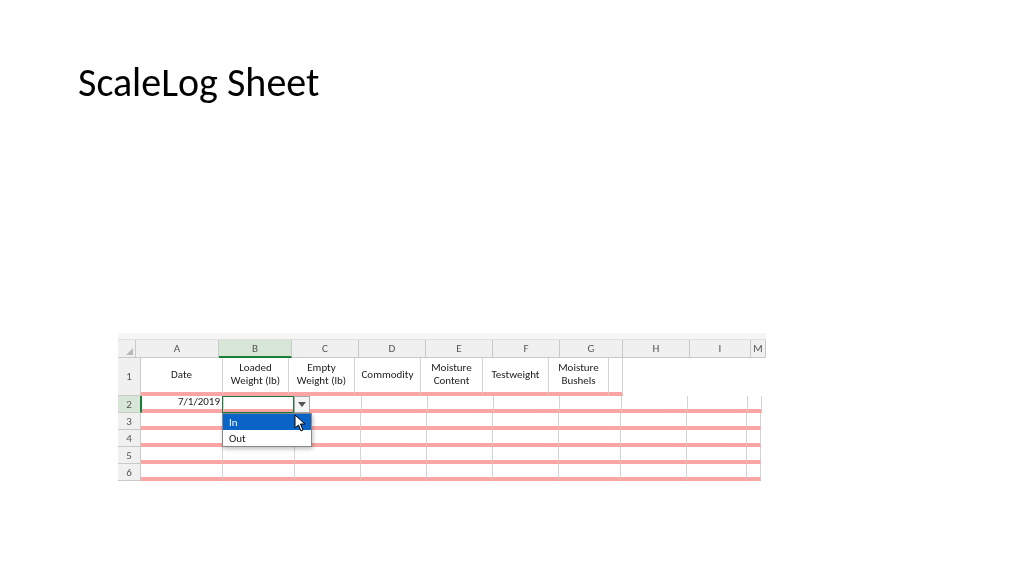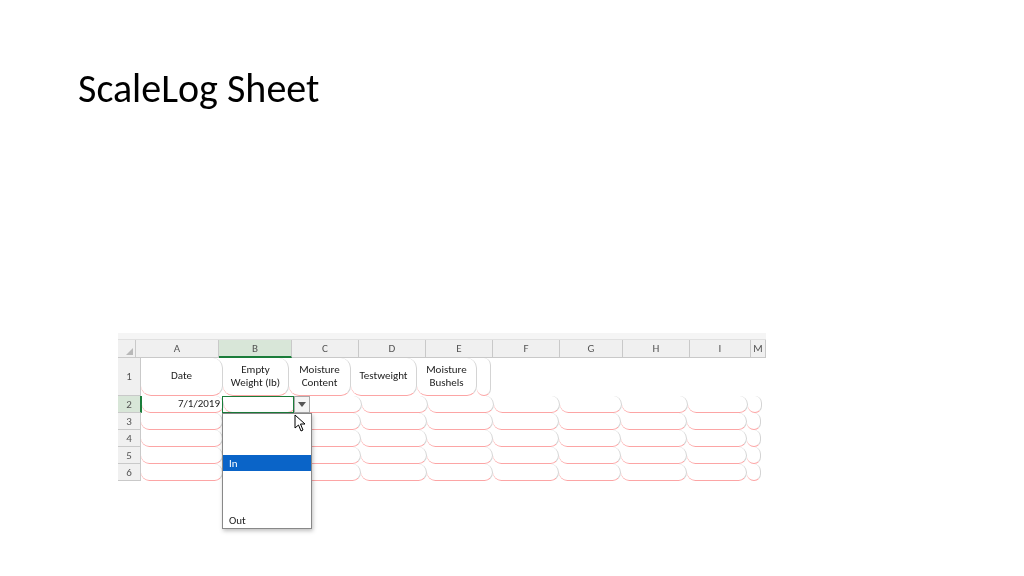--- a/index.html
+++ b/index.html
@@ -13,21 +13,21 @@
     overflow: hidden;
   }
   .slide {
     position: relative;
     width: 1024px;
     height: 576px;
   }
   .title {
     position: absolute;
     left: 78px;
-    top: 64px;
+    top: 58px;
     font-size: 40px;
     font-weight: 400;
     font-family: "Calibri Light", Calibri, sans-serif;
   }
   .bullets {
     position: absolute;
     left: 78px;
     top: 126px;
     width: 820px;
     font-size: 26px;
@@ -115,31 +115,30 @@
     font-size: 11px;
     color: #555;
   }
   .rowhead.active {
     background: #d8e6d8;
     border-right: 2px solid #1a7d3a;
   }
   .cell {
     flex: 0 0 auto;
     border-right: 1px solid #d4d4d4;
-    border-bottom: 1px solid #fca5a5;
+    border-bottom: 4px solid #fca5a5;
     display: flex;
     align-items: center;
     justify-content: center;
     text-align: center;
     padding: 1px 3px;
     box-sizing: border-box;
     font-size: 11px;
     line-height: 1.15;
     background: #fff;
-    border-radius: 10px;
   }
   .cell.right { justify-content: flex-end; text-align: center; padding-left: 19px; }
 
   
   .wA { width: 82px; }
   .wB { width: 72px; }
   .wC { width: 66px; }
   .wD { width: 66px; }
   .wE { width: 66px; }
   .wF { width: 66px; }
@@ -188,21 +187,20 @@
     border: 1px solid #888;
     box-shadow: 1px 2px 4px rgba(0,0,0,0.25);
     font-size: 11px;
     z-index: 5;
   }
   .dd-item {
     padding: 1px 6px;
     height: 14px;
     display: flex;
     align-items: center;
-    margin-top: 41px;
   }
   .dd-item.sel {
     background: #0a64c8;
     color: #fff;
   }
   .cursor {
     position: absolute;
     left: 176px;
     top: 56px;
     width: 14px;
@@ -233,21 +231,23 @@
       <div class="colhead wH">H</div>
       <div class="colhead wI">I</div>
       <div class="colhead wM">M</div>
     </div>
 
     <div class="grid">
 
       <div class="row header-data">
         <div class="rowhead">1</div>
         <div class="cell wA">Date</div>
+        <div class="cell wC">Loaded Weight (lb)</div>
         <div class="cell wD">Empty Weight (lb)</div>
+        <div class="cell wF">Commodity</div>
         <div class="cell wG">Moisture Content</div>
         <div class="cell wH">Testweight</div>
         <div class="cell wI">Moisture Bushels</div>
         <div class="cell wM"></div>
       </div>
 
       <div class="row">
         <div class="rowhead active">2</div>
         <div class="cell wA right">7/1/2019</div>
         <div class="cell wB"></div>

